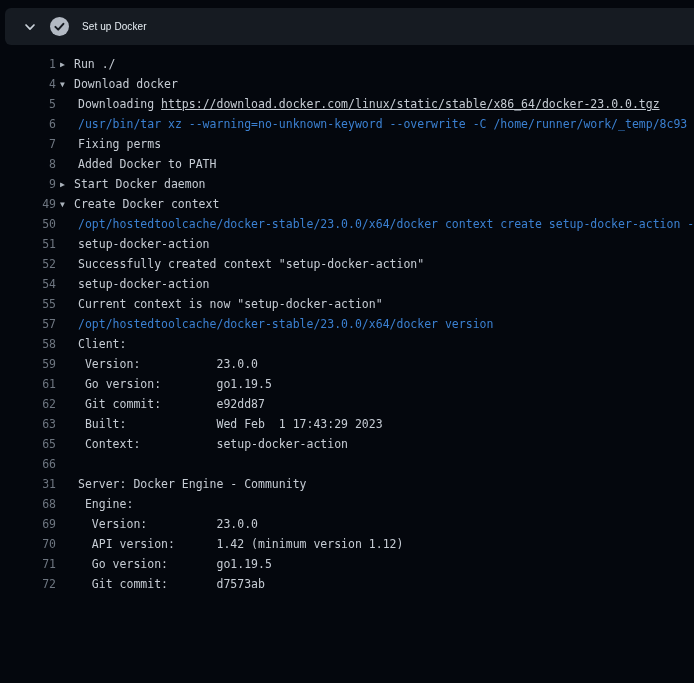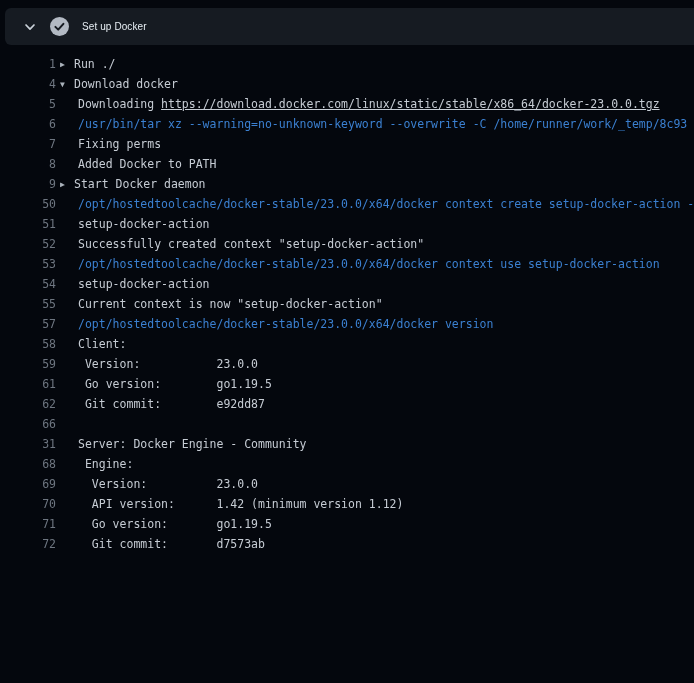--- a/index.html
+++ b/index.html
@@ -68,31 +68,33 @@
   </div>
 
   <div class="log" id="log">
       <div class="line"><span class="num">1</span><span class="content"><span class="arrow">▶</span><span>Run ./</span></span></div>
       <div class="line"><span class="num">4</span><span class="content"><span class="arrow">▼</span><span>Download docker</span></span></div>
       <div class="line"><span class="num">5</span><span class="content indent"><span>Downloading </span><span class="loglink">https://download.docker.com/linux/static/stable/x86_64/docker-23.0.0.tgz</span></span></div>
       <div class="line"><span class="num">6</span><span class="content indent cmd"><span>/usr/bin/tar xz --warning=no-unknown-keyword --overwrite -C /home/runner/work/_temp/8c93</span></span></div>
       <div class="line"><span class="num">7</span><span class="content indent"><span>Fixing perms</span></span></div>
       <div class="line"><span class="num">8</span><span class="content indent"><span>Added Docker to PATH</span></span></div>
       <div class="line"><span class="num">9</span><span class="content"><span class="arrow">▶</span><span>Start Docker daemon</span></span></div>
+      <div class="line"><span class="num">49</span><span class="content"><span class="arrow">▼</span><span>Create Docker context</span></span></div>
       <div class="line"><span class="num">50</span><span class="content indent cmd"><span>/opt/hostedtoolcache/docker-stable/23.0.0/x64/docker context create setup-docker-action -</span></span></div>
       <div class="line"><span class="num">51</span><span class="content indent"><span>setup-docker-action</span></span></div>
       <div class="line"><span class="num">52</span><span class="content indent"><span>Successfully created context "setup-docker-action"</span></span></div>
-      <div class="line"><span class="num">53</span><span class="content indent cmd"><span>/opt/hostedtoolcache/docker-stable/23.0.0/x64/docker context use setup-docker-action</span></span></div>
       <div class="line"><span class="num">54</span><span class="content indent"><span>setup-docker-action</span></span></div>
       <div class="line"><span class="num">55</span><span class="content indent"><span>Current context is now "setup-docker-action"</span></span></div>
       <div class="line"><span class="num">57</span><span class="content indent cmd"><span>/opt/hostedtoolcache/docker-stable/23.0.0/x64/docker version</span></span></div>
       <div class="line"><span class="num">58</span><span class="content indent"><span>Client:</span></span></div>
       <div class="line"><span class="num">59</span><span class="content indent"><span> Version:           23.0.0</span></span></div>
       <div class="line"><span class="num">61</span><span class="content indent"><span> Go version:        go1.19.5</span></span></div>
       <div class="line"><span class="num">62</span><span class="content indent"><span> Git commit:        e92dd87</span></span></div>
+      <div class="line"><span class="num">63</span><span class="content indent"><span> Built:             Wed Feb  1 17:43:29 2023</span></span></div>
+      <div class="line"><span class="num">65</span><span class="content indent"><span> Context:           setup-docker-action</span></span></div>
       <div class="line"><span class="num">66</span><span class="content indent"><span></span></span></div>
       <div class="line"><span class="num">31</span><span class="content indent"><span>Server: Docker Engine - Community</span></span></div>
       <div class="line"><span class="num">68</span><span class="content indent"><span> Engine:</span></span></div>
       <div class="line"><span class="num">69</span><span class="content indent"><span>  Version:          23.0.0</span></span></div>
       <div class="line"><span class="num">70</span><span class="content indent"><span>  API version:      1.42 (minimum version 1.12)</span></span></div>
       <div class="line"><span class="num">71</span><span class="content indent"><span>  Go version:       go1.19.5</span></span></div>
       <div class="line"><span class="num">72</span><span class="content indent"><span>  Git commit:       d7573ab</span></span></div>
     </div>
 
 </div>

